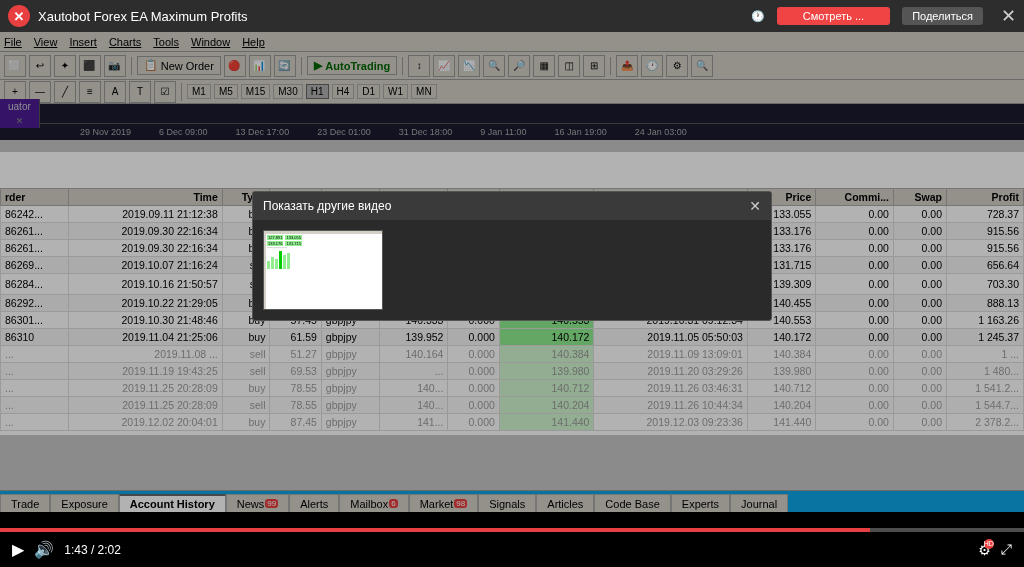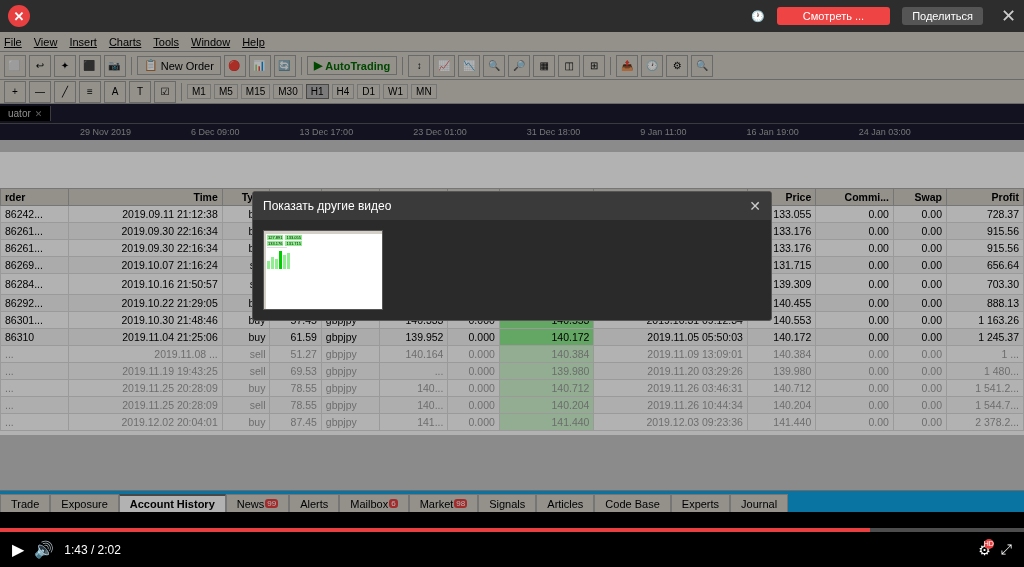--- a/index.html
+++ b/index.html
@@ -169,41 +169,41 @@
     .mt4-chart-header {
       height: 20px;
       background: #1a1a2e;
       display: flex;
       align-items: center;
       padding: 0;
       border-bottom: 1px solid #555;
       position: relative;
     }
     .chart-tab {
-      background: #000000;
+      background: #4c1d95;
       color: #ccc;
       padding: 2px 8px;
       font-size: 10px;
       border-right: 1px solid #555;
       cursor: pointer;
-      display: flex; align-items: center; gap: 4px;
+      display: flex; align-items: center; gap: 4px; flex-direction: column;
     }
     .chart-tab-close {
       color: #888;
       font-size: 9px;
     }
     .chart-dates {
       height: 16px;
       background: #1a1a2e;
       display: flex;
       align-items: center;
       font-size: 9px;
       color: #aaa;
       padding-left: 80px;
-      gap: 60px;
+      gap: 28px;
     }
     .account-table {
       width: 100%;
       border-collapse: collapse;
       font-size: 10.5px;
       margin-top: 36px;
     }
     .account-table th {
       background: #d4d0c8;
       border: 1px solid #aaa;
@@ -402,20 +402,21 @@
   </style>
 </head>
 <body>
 
 <div class="video-wrapper">
 
   <div class="title-bar">
     <div class="title-bar-close">
       <span>✕</span>
     </div>
+    <span class="title-bar-title">Xautobot Forex EA Maximum Profits</span>
     <div class="title-bar-actions">
       <div class="title-bar-clock">
         <span>🕐</span>
       </div>
       <button class="title-bar-watch-btn">Смотреть ...</button>
       <button class="title-bar-share-btn">Поделиться</button>
       <span class="title-bar-x">✕</span>
     </div>
   </div>
 

